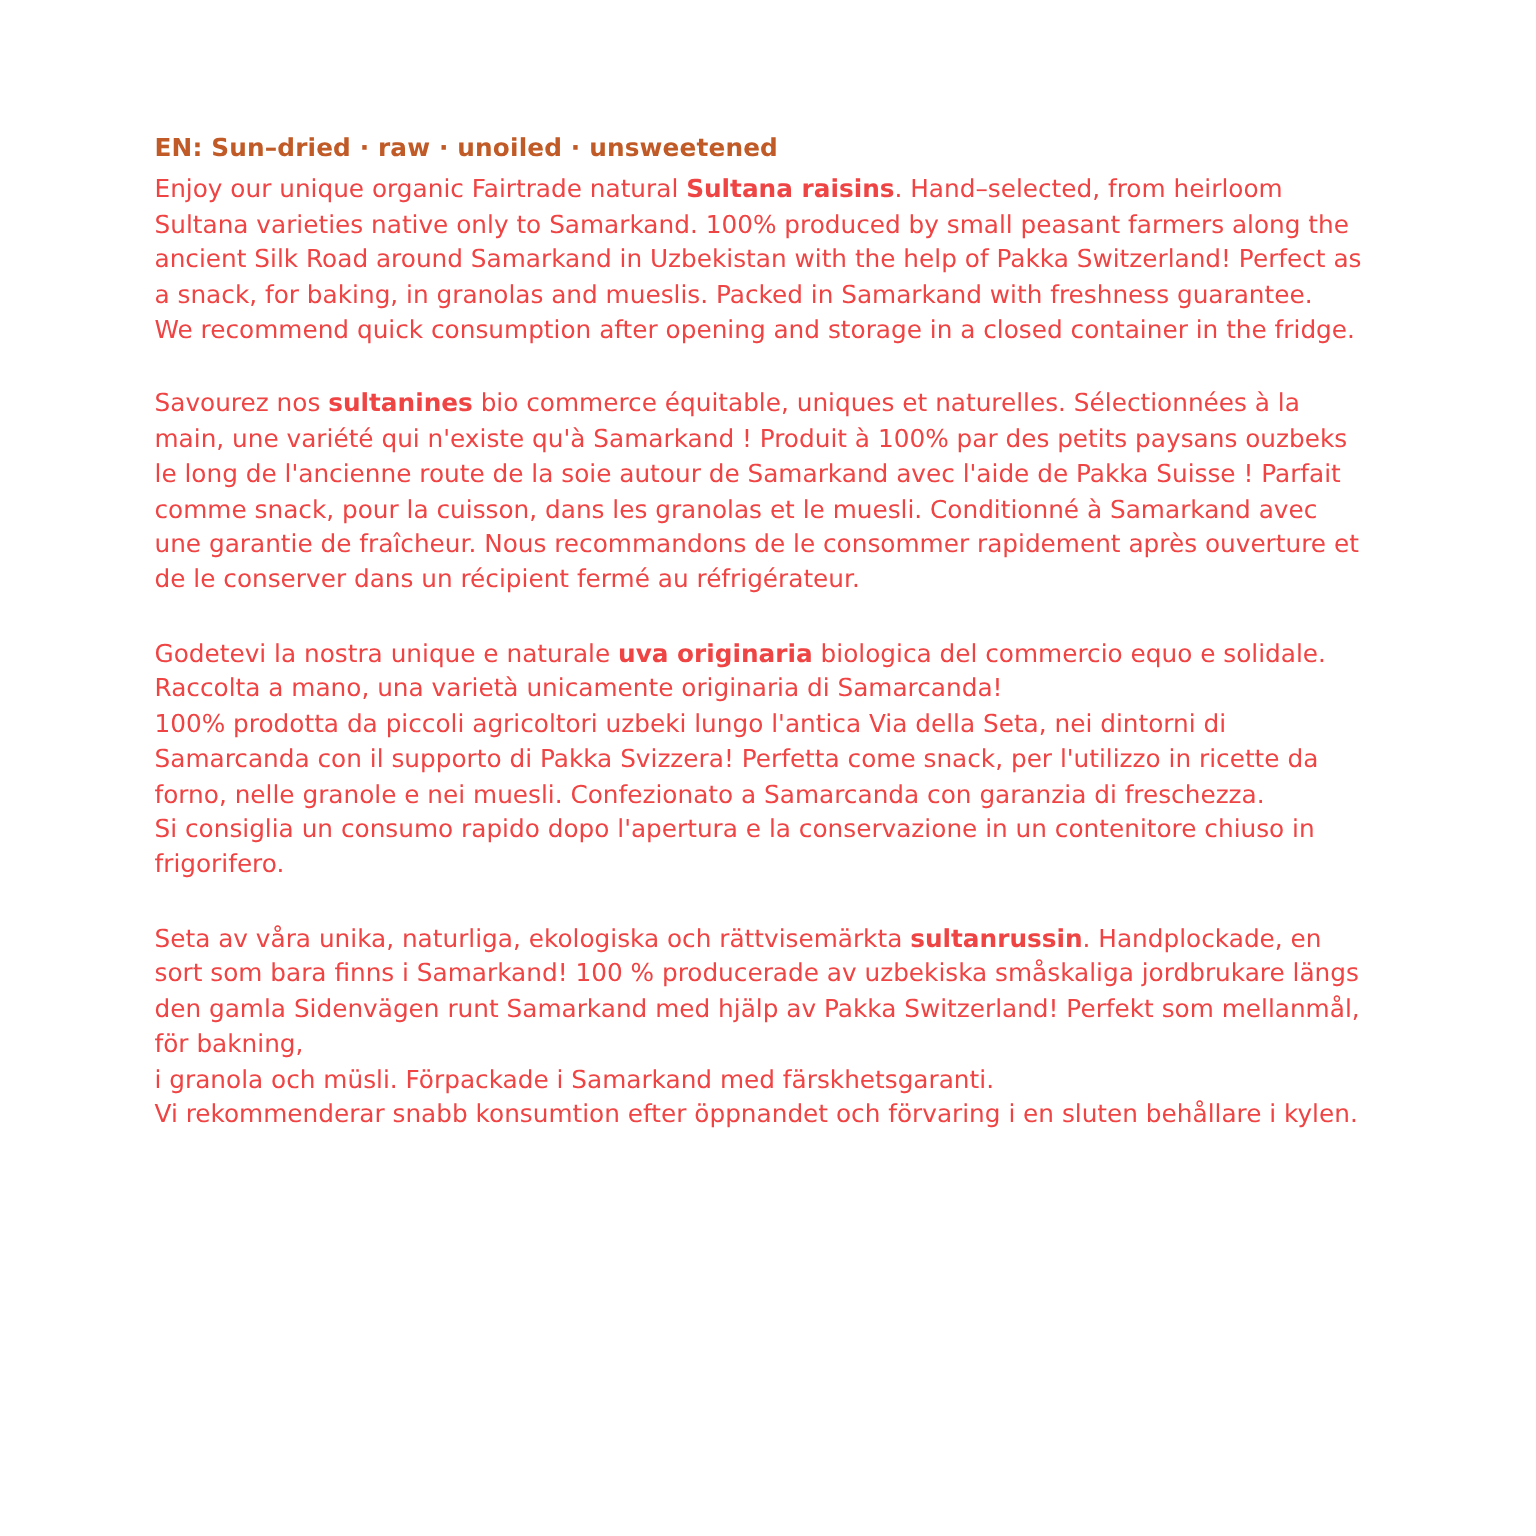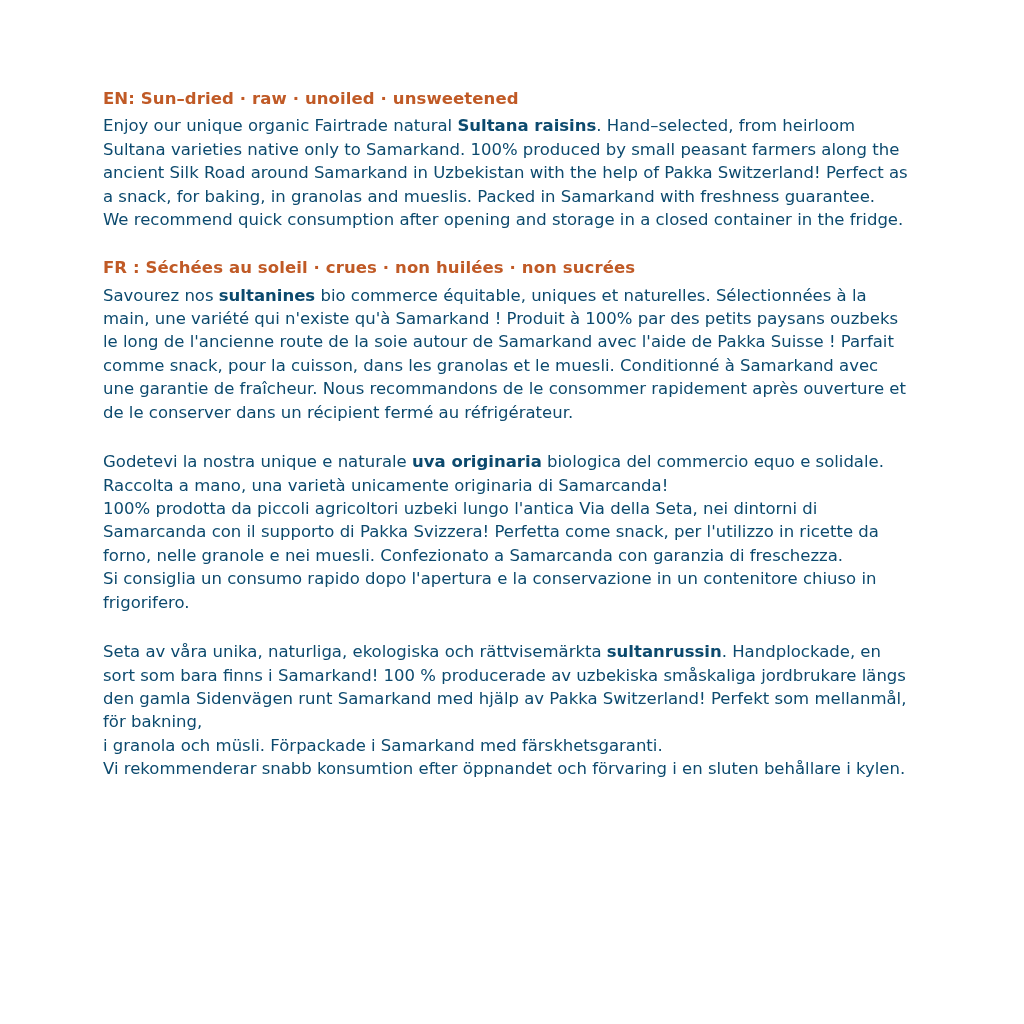--- a/index.html
+++ b/index.html
@@ -31,21 +31,21 @@
     font-size: 16.5px;
     font-weight: bold;
     letter-spacing: 0.1px;
     line-height: 1.35;
     color: #c05a26;
     margin: 0 0 4px 0;
   }
   .body {
     font-size: 16.5px;
     line-height: 1.42;
-    color: #0c4a6e;
+    color: #ef4444;
     margin: 0;
     max-width: 808px;
     white-space: pre-line;
   }
   .body b {
     font-weight: bold;
   }
   
   #block-en { margin-bottom: 26px; }
   #block-fr { margin-bottom: 26px; }
@@ -56,21 +56,20 @@
 
 <div class="page">
 
   <section class="block" id="block-en">
     <p class="heading">EN: Sun–dried · raw · unoiled · unsweetened</p>
     <p class="body"><span>Enjoy our unique organic Fairtrade natural </span><b>Sultana raisins</b><span>. Hand–selected, from heirloom Sultana varieties native only to Samarkand. 100% produced by small peasant farmers along the ancient Silk Road around Samarkand in Uzbekistan with the help of Pakka Switzerland! Perfect as a snack, for baking, in granolas and mueslis. Packed in Samarkand with freshness guarantee.
 We recommend quick consumption after opening and storage in a closed container in the fridge.</span></p>
   </section>
 
   <section class="block" id="block-fr">
-    <p class="heading">FR : Séchées au soleil · crues · non huilées · non sucrées</p>
     <p class="body"><span>Savourez nos </span><b>sultanines</b><span> bio commerce équitable, uniques et naturelles. Sélectionnées à la main, une variété qui n'existe qu'à Samarkand ! Produit à 100% par des petits paysans ouzbeks le long de l'ancienne route de la soie autour de Samarkand avec l'aide de Pakka Suisse ! Parfait comme snack, pour la cuisson, dans les granolas et le muesli. Conditionné à Samarkand avec une garantie de fraîcheur. Nous recommandons de le consommer rapidement après ouverture et de le conserver dans un récipient fermé au réfrigérateur.</span></p>
   </section>
 
   <section class="block" id="block-it">
     <p class="body"><span>Godetevi la nostra unique e naturale </span><b>uva originaria</b><span> biologica del commercio equo e solidale. Raccolta a mano, una varietà unicamente originaria di Samarcanda!
 100% prodotta da piccoli agricoltori uzbeki lungo l'antica Via della Seta, nei dintorni di Samarcanda con il supporto di Pakka Svizzera! Perfetta come snack, per l'utilizzo in ricette da forno, nelle granole e nei muesli. Confezionato a Samarcanda con garanzia di freschezza.
 Si consiglia un consumo rapido dopo l'apertura e la conservazione in un contenitore chiuso in frigorifero.</span></p>
   </section>
 
   <section class="block" id="block-se">

